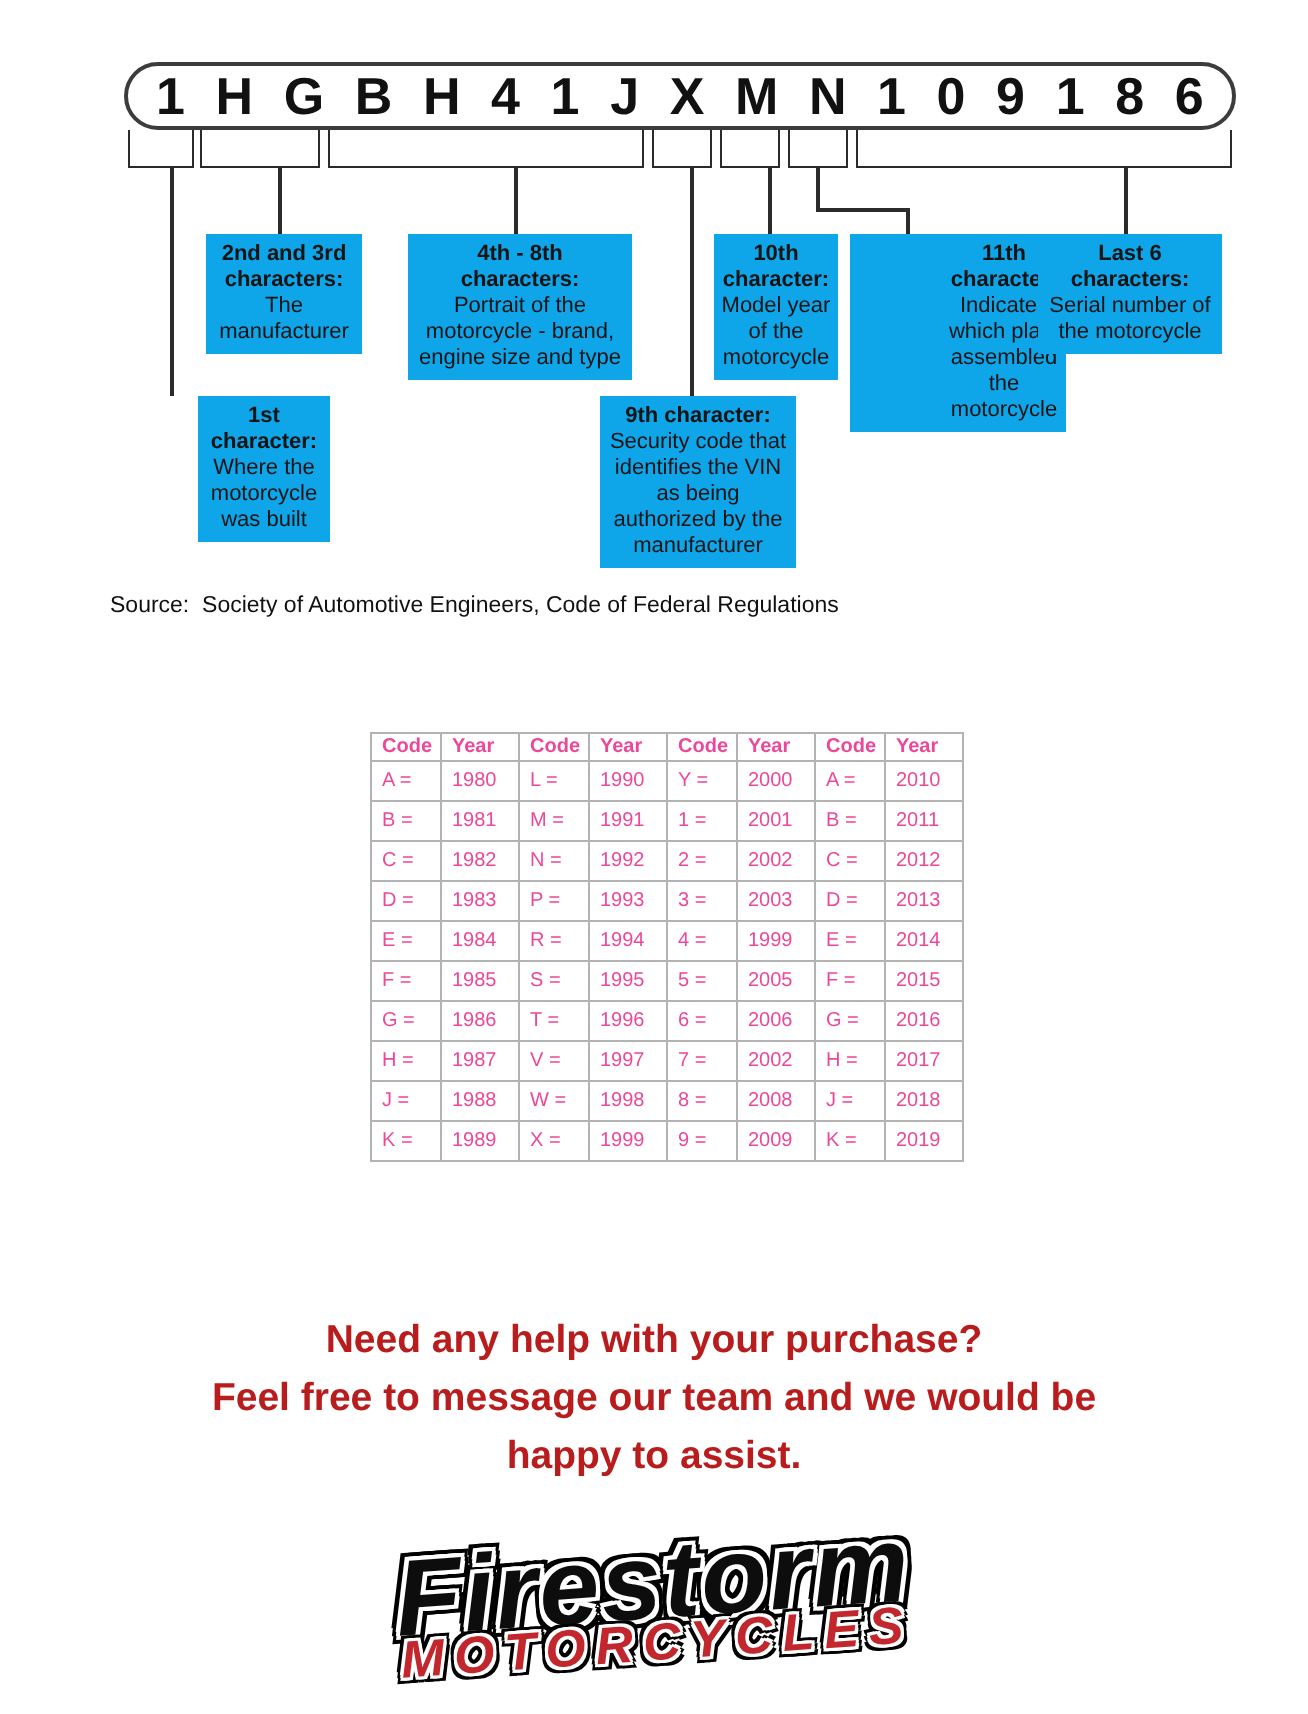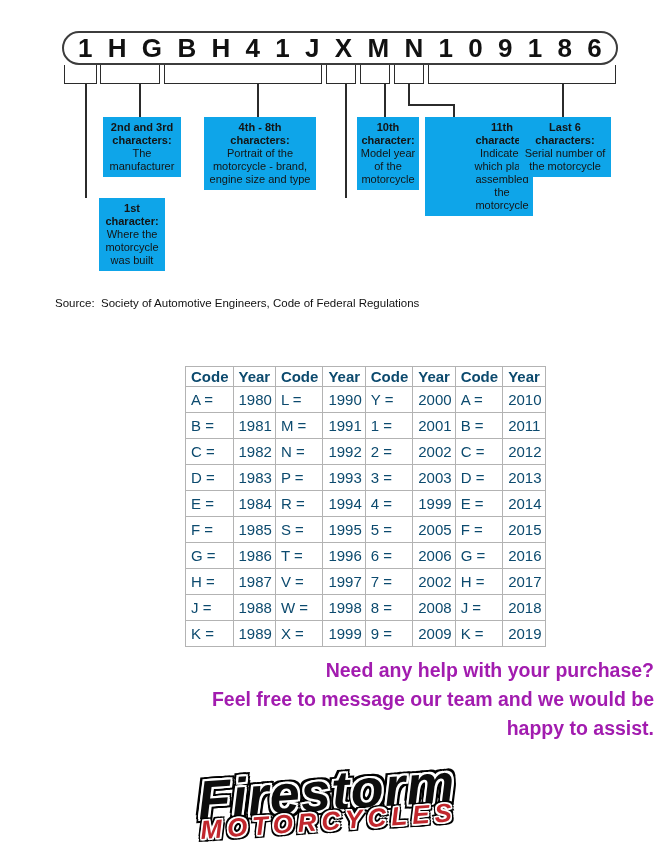--- a/index.html
+++ b/index.html
@@ -32,32 +32,32 @@
   .label-box .hd { font-weight:bold; white-space:pre-line; }
 
   .source-line {
     position:absolute; left:55px; top:297px; font-size:11.5px; color:#111;
     white-space:pre;
   }
 
   
   table.yct {
     position:absolute; left:185px; top:366px; border-collapse:collapse;
-    font-size:15px; color:#0c4a6e;
+    font-size:10px; color:#ec4899;
   }
   table.yct th, table.yct td { border:1px solid #b3b3b3; text-align:left; }
   table.yct th { font-weight:bold; padding:1px 4px 1px 5px; }
   table.yct td { padding:4px 3px 4px 5px; }
   table.yct td.code { min-width:26px; }
   table.yct td.year { min-width:30px;margin-left:32px; }
 
   
   .help-block {
-    position:absolute; left:0; top:656px; width:654px; text-align:right;
-    font-weight:bold; font-size:19.5px; line-height:29px; color:#a21caf;
+    position:absolute; left:0; top:656px; width:654px; text-align:center;
+    font-weight:bold; font-size:19.5px; line-height:29px; color:#b91c1c;
   }
 
   
   .logo {
     position:absolute; left:0; top:764px; width:654px;
     display:flex; flex-direction:column; align-items:center;
     transform:rotate(-4deg);
   }
   .logo-name {
     font-style:italic; font-weight:900; font-size:54px; line-height:54px;
@@ -145,20 +145,24 @@
     <div class="hd">Last 6
 characters:</div>
     <div class="bd">Serial number of the motorcycle</div>
   </div>
 
   <div class="label-box" style="left:55px; top:198px; width:62px;margin-left:44px;">
     <div class="hd">1st
 character:</div>
     <div class="bd">Where the motorcycle was built</div>
   </div>
+  <div class="label-box" style="left:300px; top:198px; width:94px;">
+    <div class="hd">9th character:</div>
+    <div class="bd">Security code that identifies the VIN as being authorized by the manufacturer</div>
+  </div>
 
   <div class="source-line">Source:  Society of Automotive Engineers, Code of Federal Regulations</div>
 
   <table class="yct">
     <thead>
         <tr id="yct-head">
           <th>Code</th>
           <th>Year</th>
           <th>Code</th>
           <th>Year</th>

